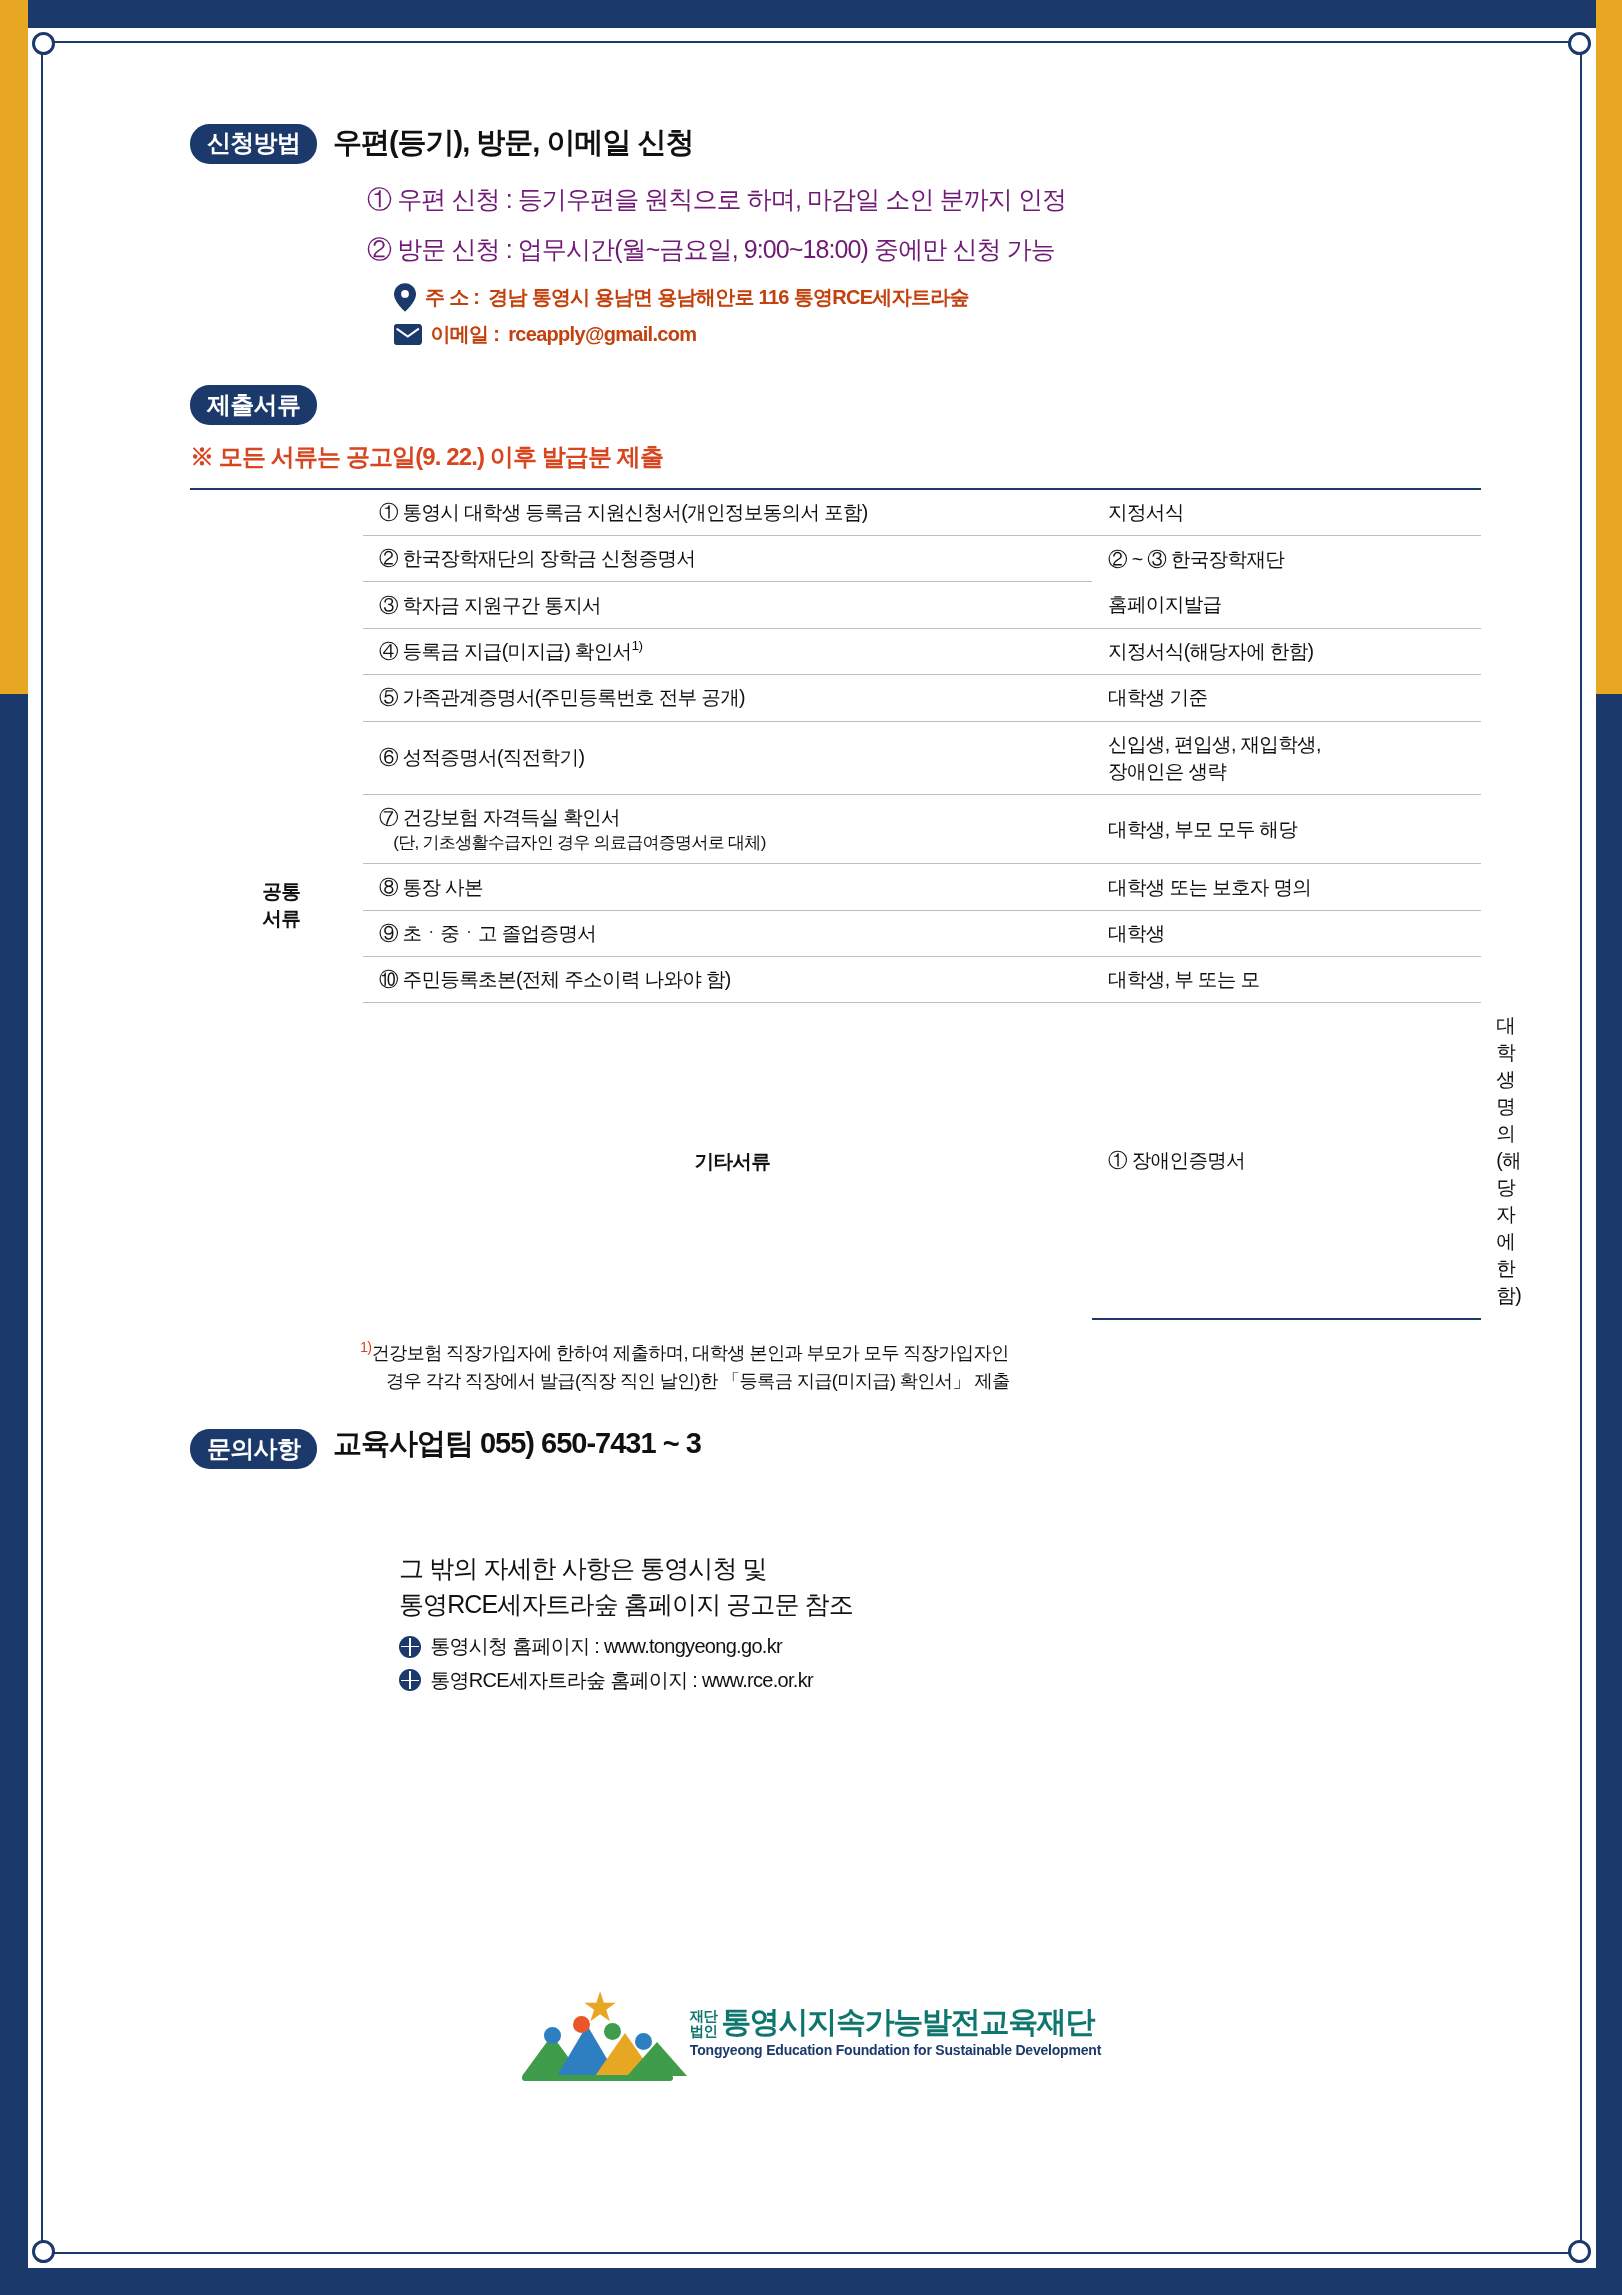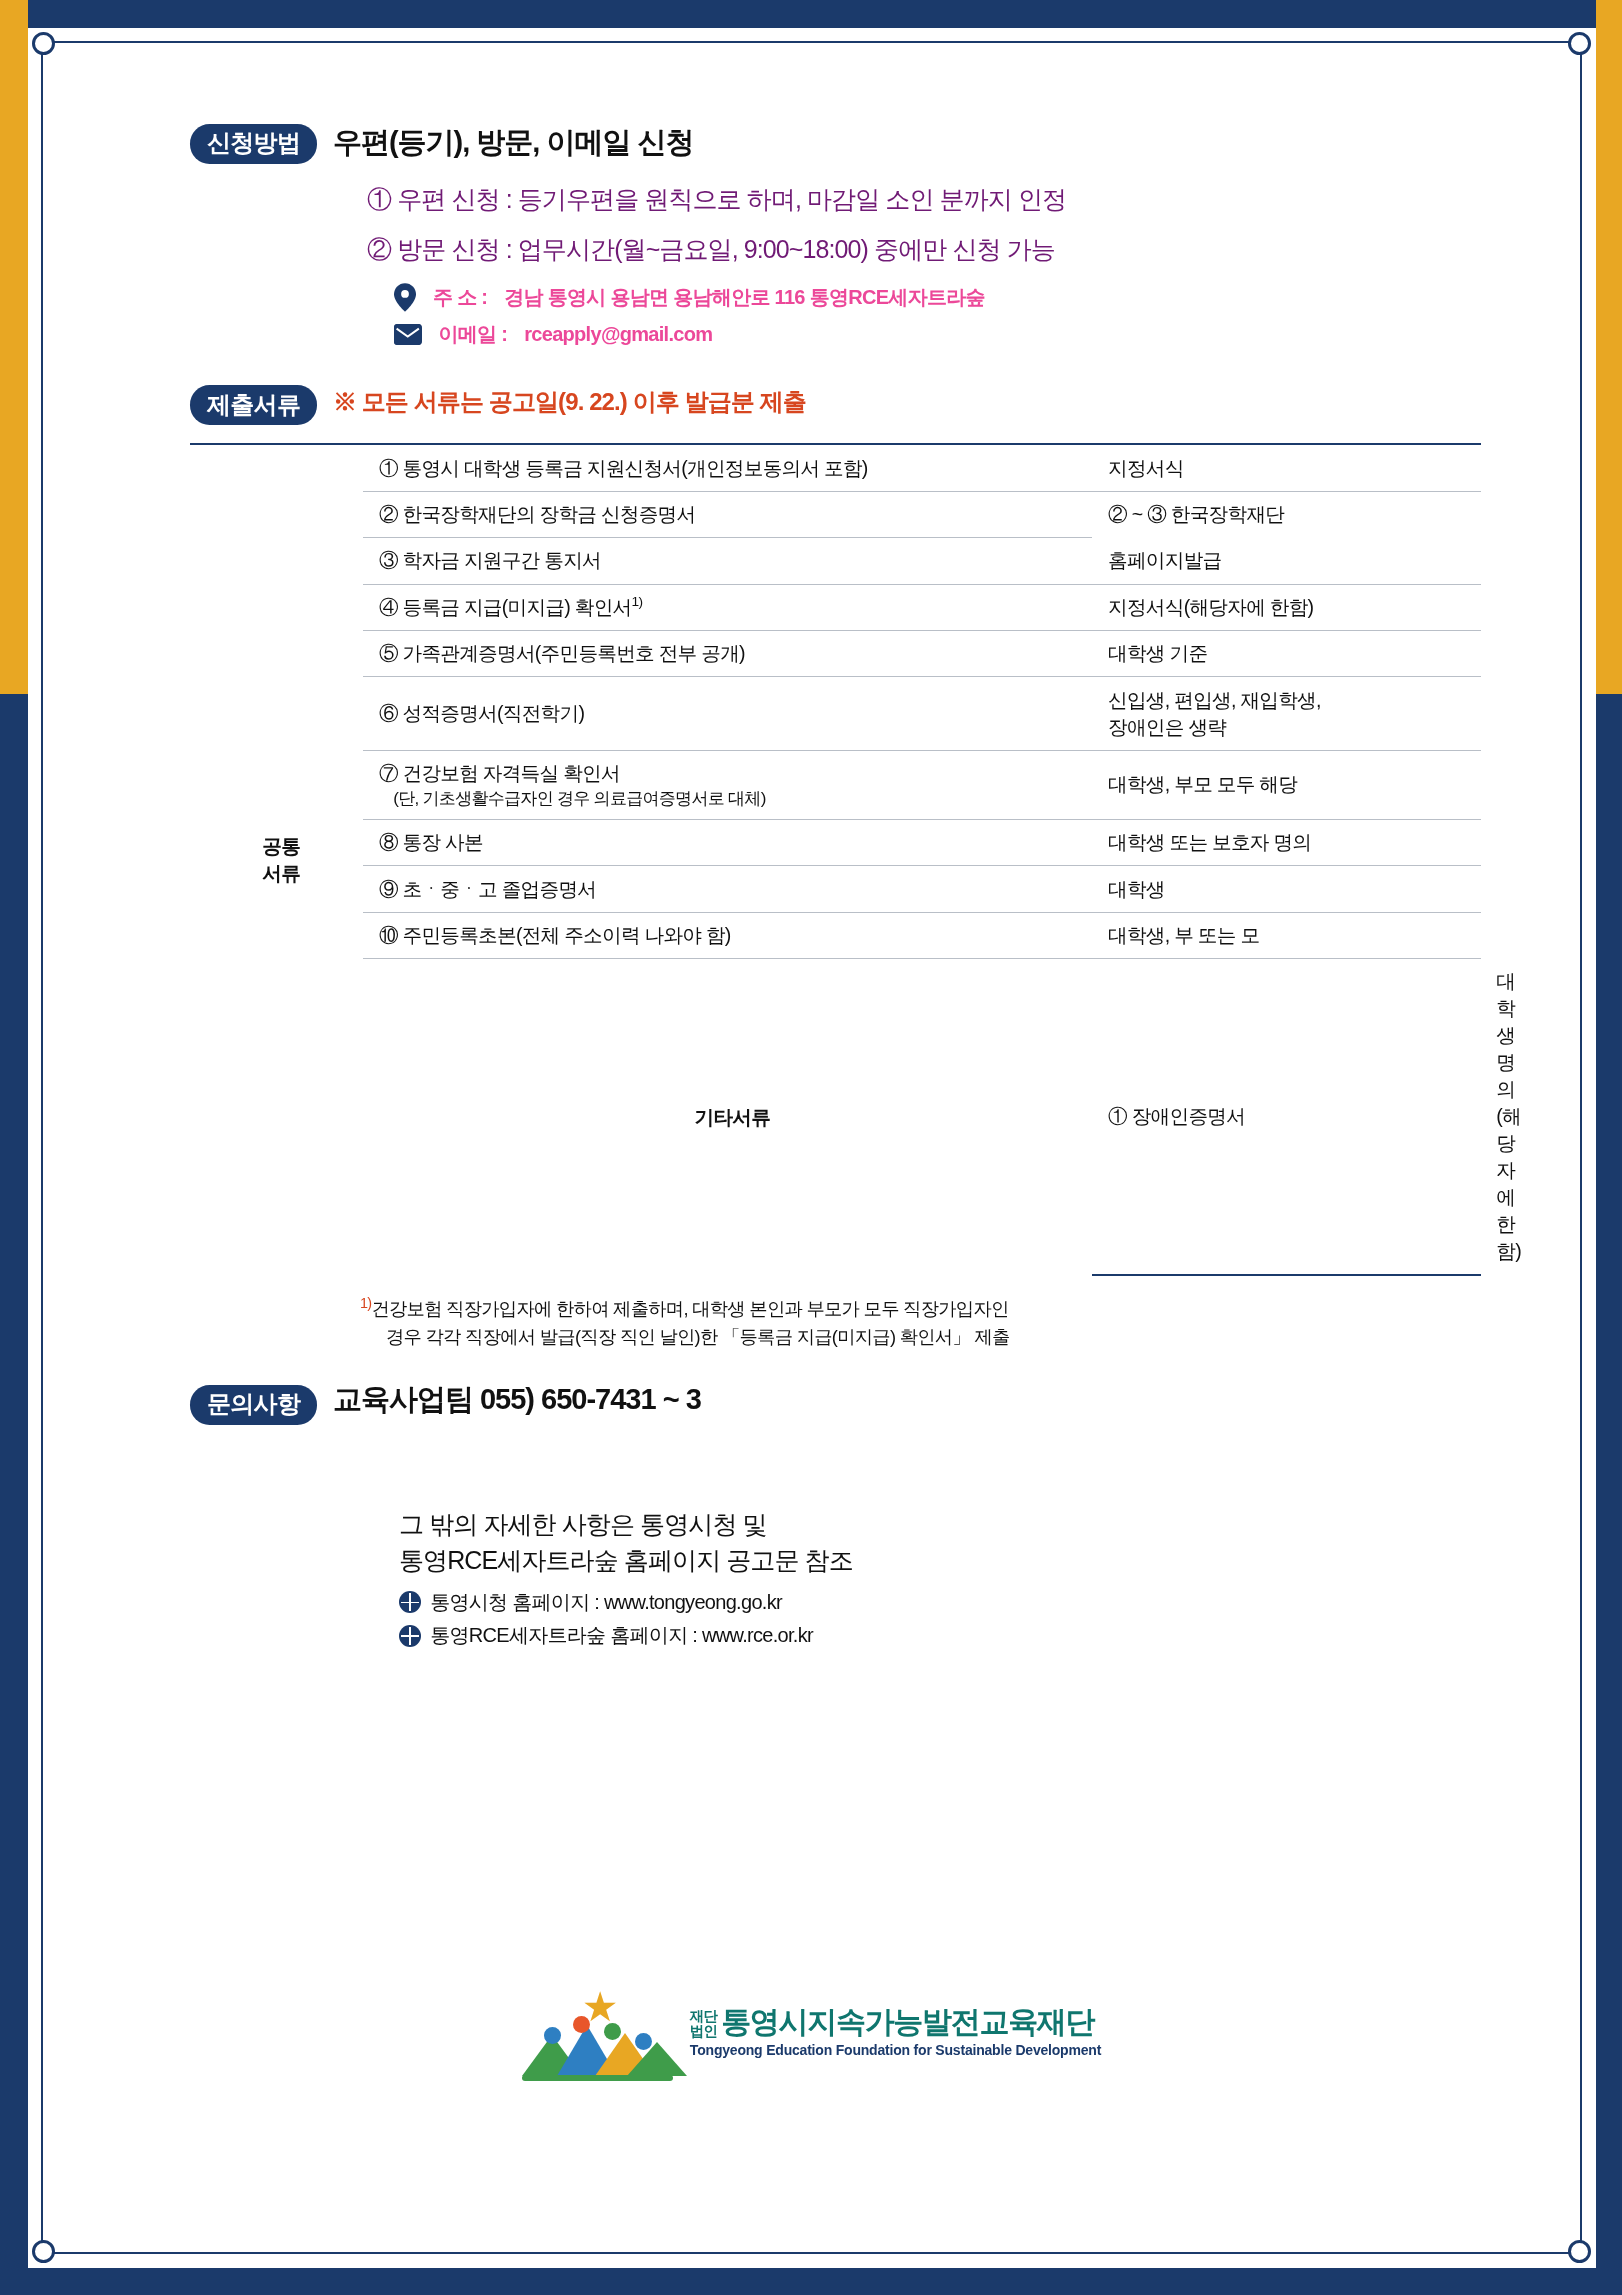--- a/index.html
+++ b/index.html
@@ -125,23 +125,23 @@
     white-space: nowrap;
   }
 
   .contact-block {
     margin-left: 204px;
     margin-top: 7.9px;
   }
   .contact-line {
     display: flex;
     align-items: center;
-    gap: 17px;
+    gap: 9px;
     font-size: 20px;
-    color: #ec4899;
+    color: #c2410c;
     letter-spacing: -0.7px;
     margin-bottom: 9.2px;
     font-weight: bold;
     white-space: nowrap;
   }
   .ico {
     width: 25px; height: 25px;
     border-radius: 50%;
     background: #1b3a6b;
     display: inline-flex;
@@ -160,20 +160,21 @@
     border-radius: 3.9px;
     background: #1b3a6b;
   }
 
   
   .docs-head {
     margin-top: 37px;
     display: flex;
     align-items: flex-start;
     gap: 15.7px;
+    flex-direction: column;
   }
   .docs-note {
     font-size: 24px;
     font-weight: bold;
     color: #d7461f;
     letter-spacing: -0.9px;
     line-height: 1;
     padding-top: 4.6px;
   }
 

